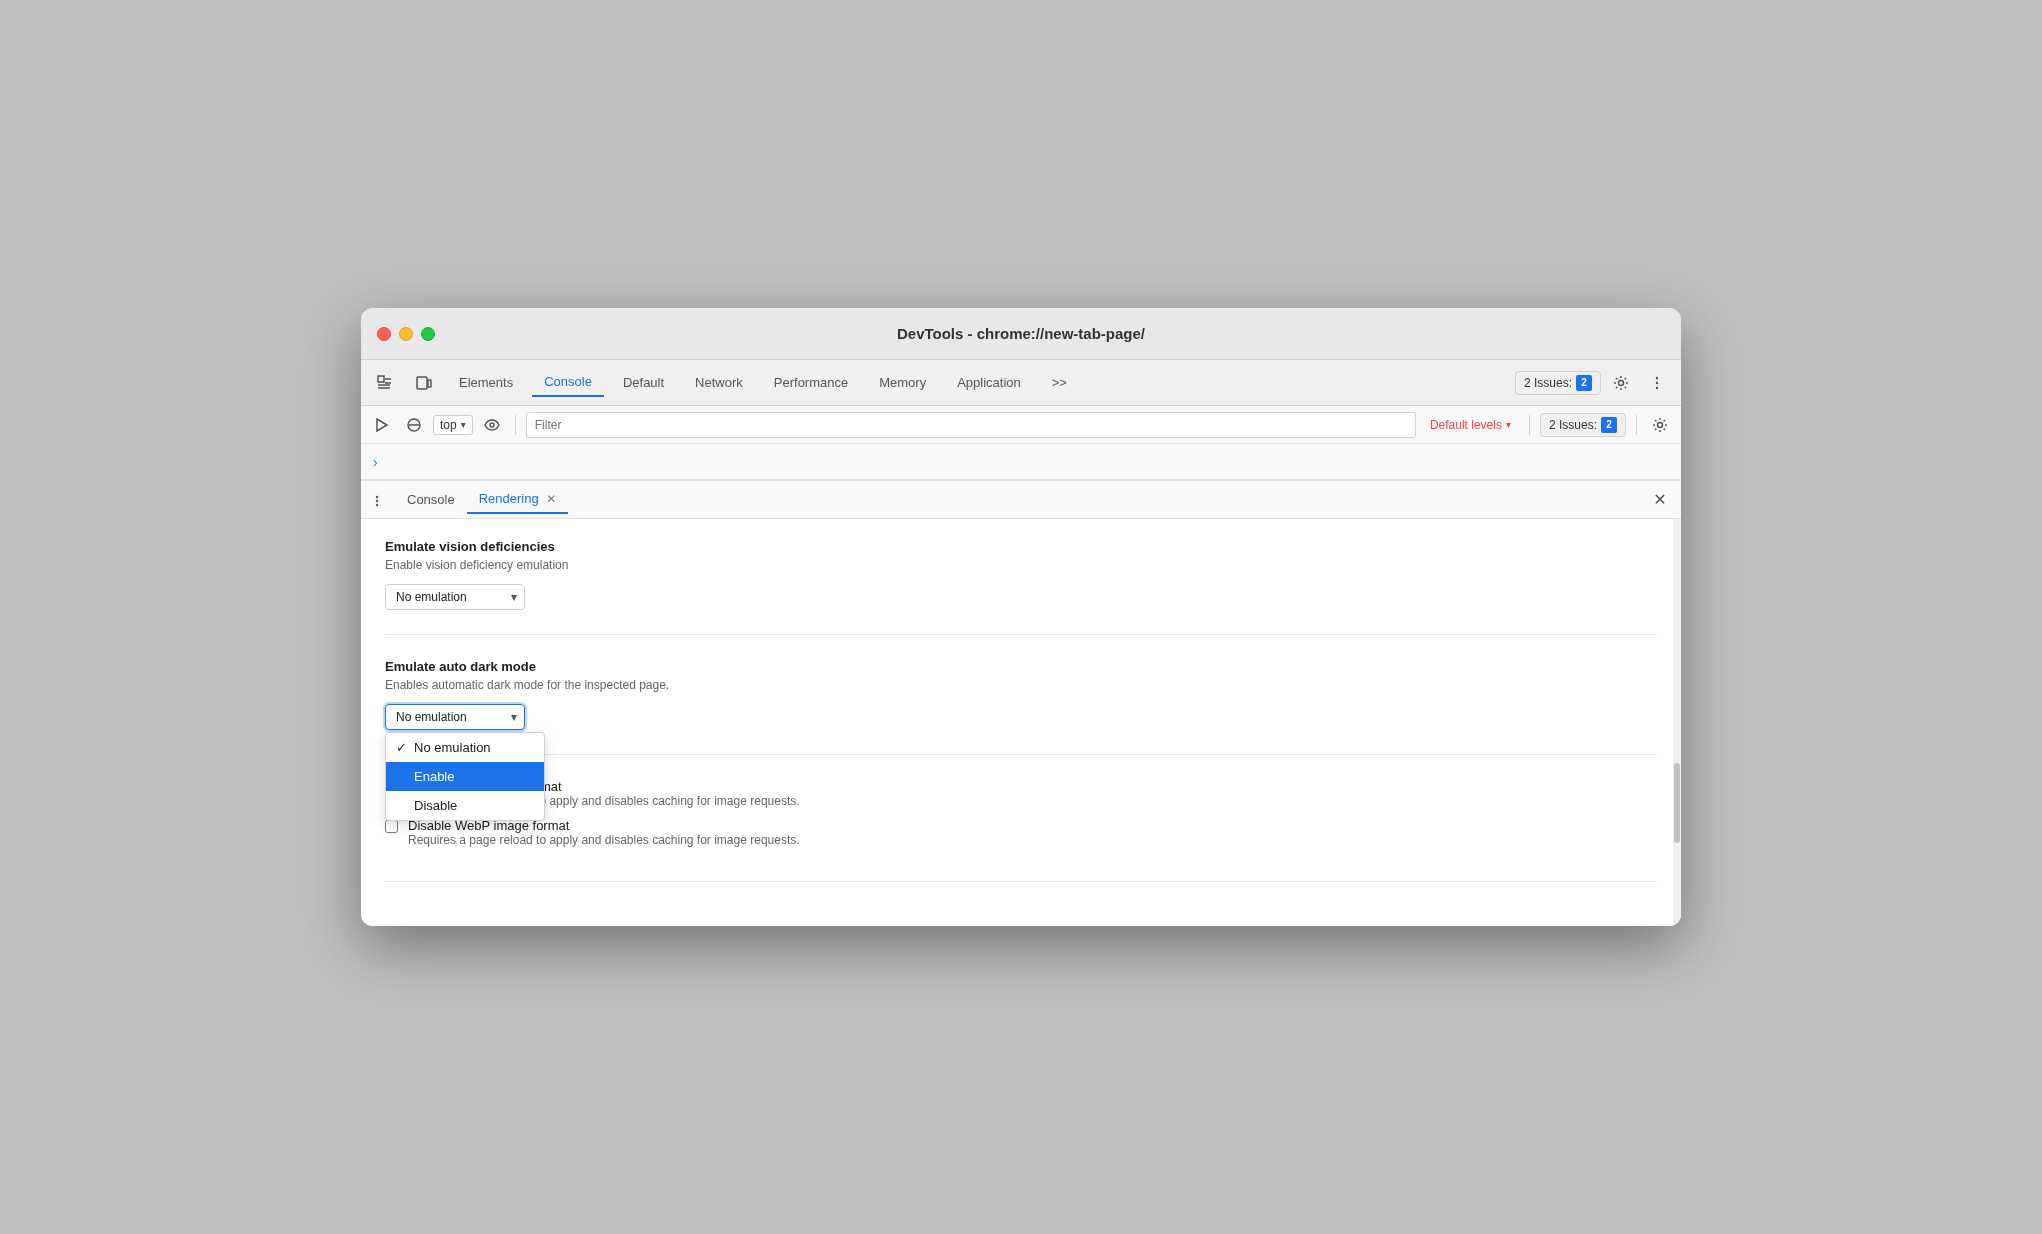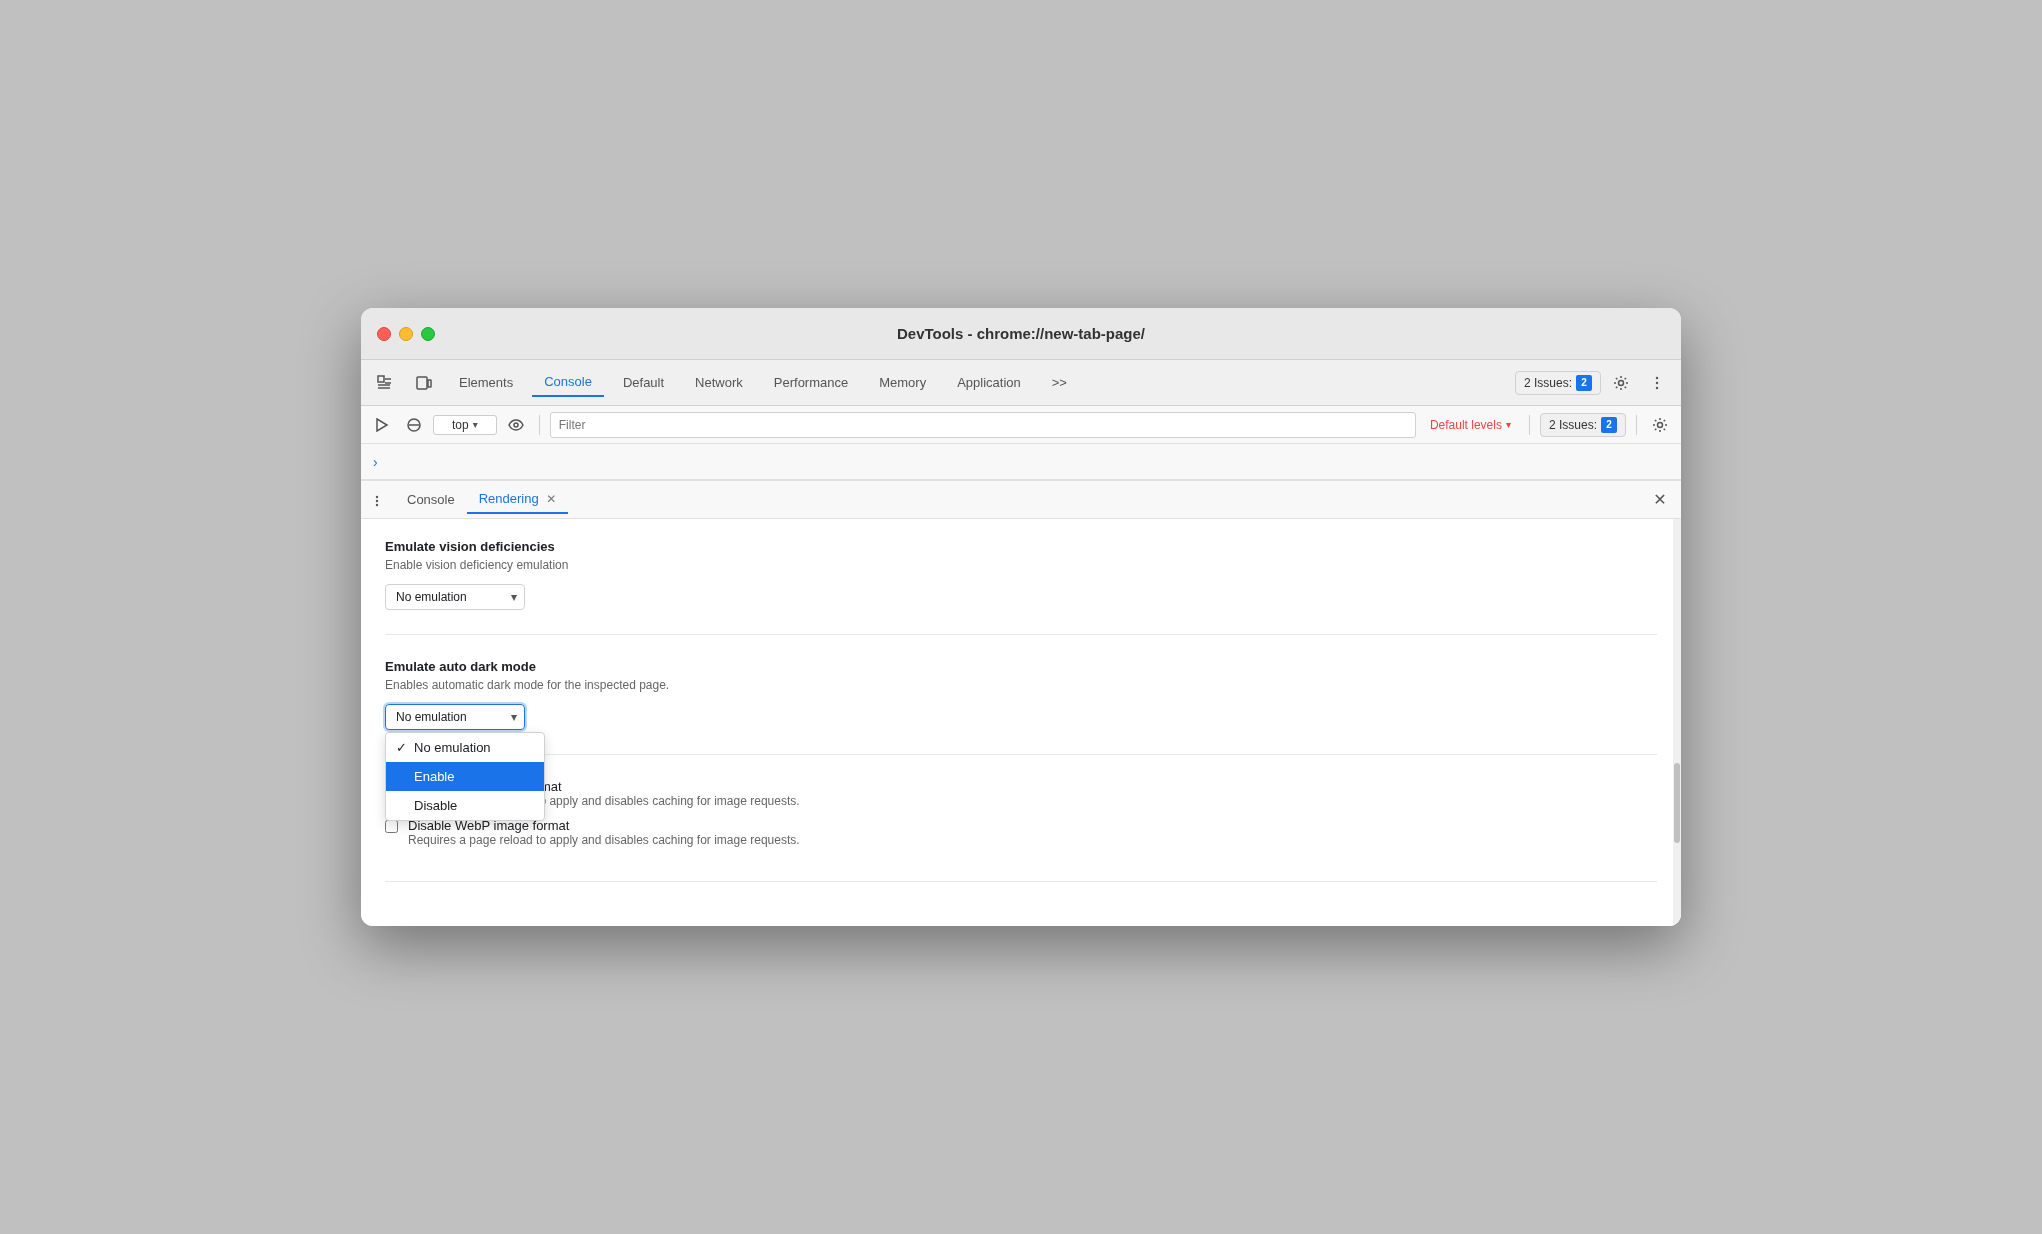--- a/index.html
+++ b/index.html
@@ -131,21 +131,21 @@
       justify-content: center;
       cursor: pointer;
       color: #555;
       font-size: 14px;
       border-radius: 3px;
     }
     .top-selector {
       display: flex;
       align-items: center;
       gap: 4px;
-      padding: 2px 18px;
+      padding: 2px 6px;
       border: 1px solid #ccc;
       border-radius: 3px;
       cursor: pointer;
       font-size: 12px;
       color: #333;
       background: white;
     }
     .filter-input {
       flex: 1;
       height: 26px;

